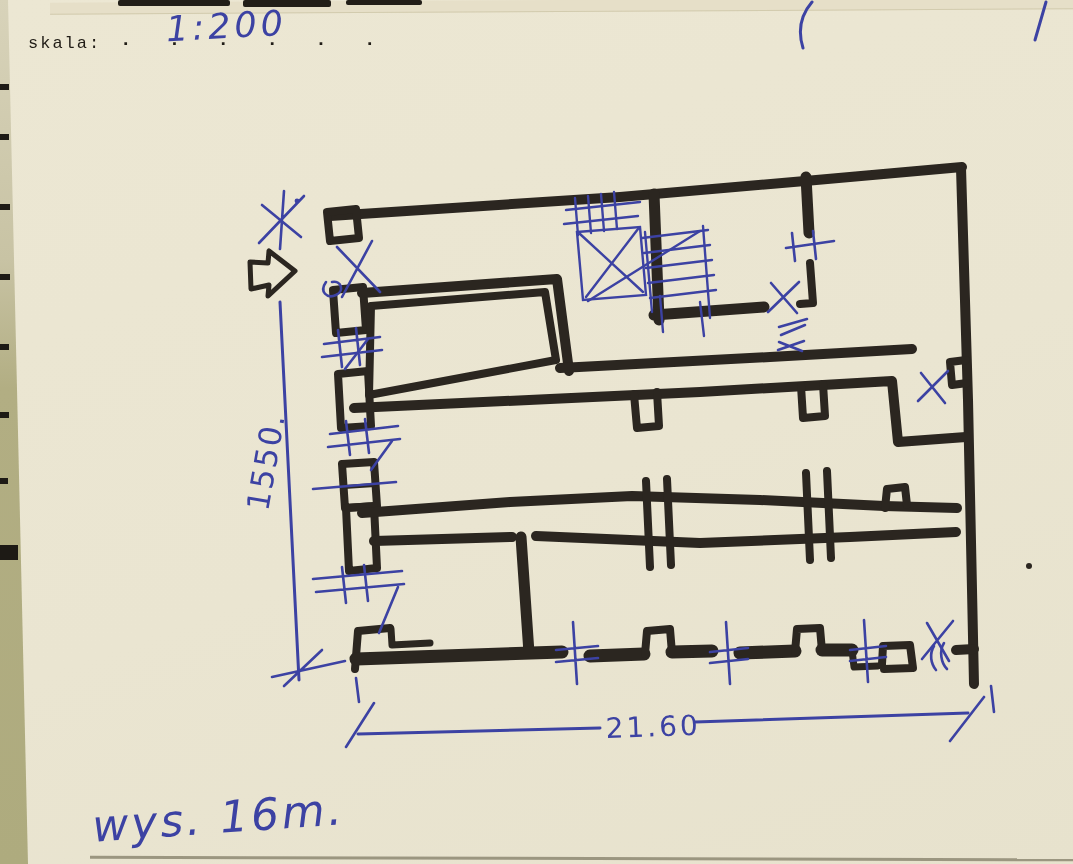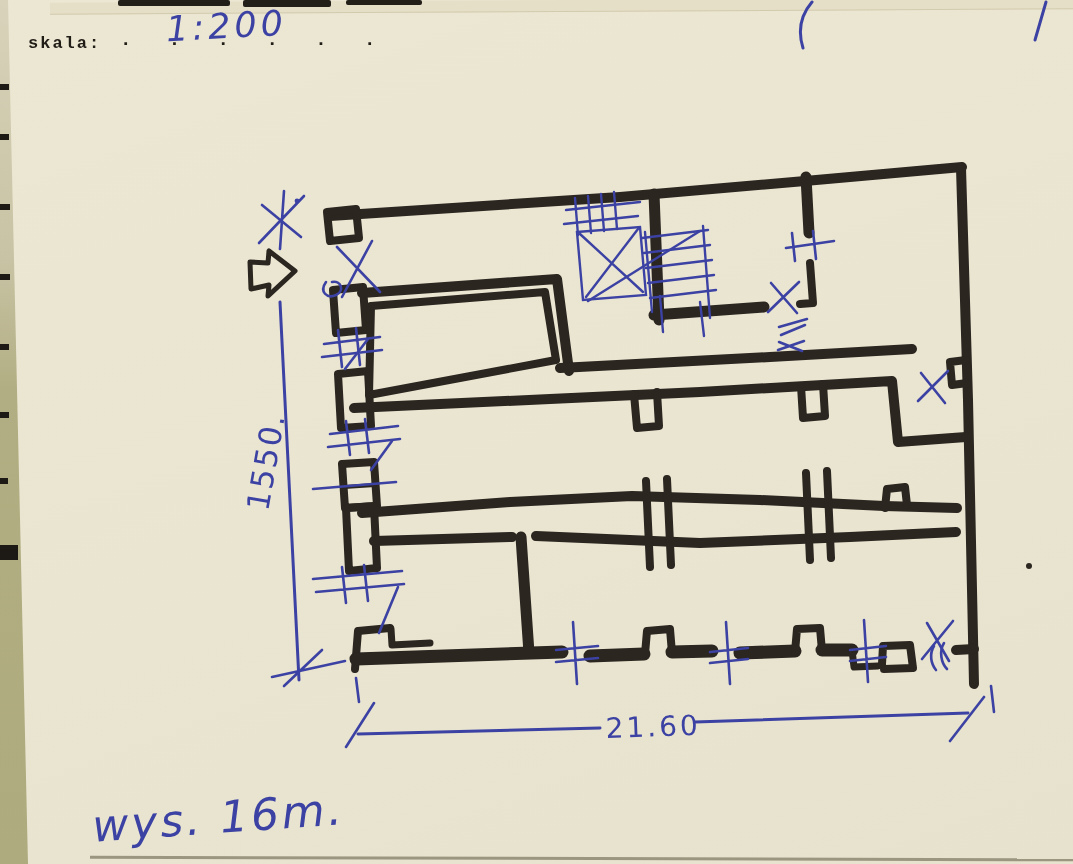--- a/index.html
+++ b/index.html
@@ -13,21 +13,21 @@
   .paper{position:absolute;left:0;top:0;width:1073px;height:864px;
          background:linear-gradient(160deg,#ece7d3 0%,#eae5d1 55%,#e7e2cd 100%);
          clip-path:polygon(8px 0,1073px 0,1073px 864px,28px 864px);}
   .paper-top-band{position:absolute;left:50px;top:0;width:1023px;height:11px;
                   background:#e6dfc8;border-bottom:1px solid #d2cbae;transform:rotate(-0.3deg);}
   .frag{position:absolute;background:#221e18;border-radius:2px;}
   .bottom-edge{position:absolute;left:90px;top:857px;width:983px;height:3px;background:#9b9680;
                transform:rotate(0.15deg);}
   
   .scale-row{position:absolute;left:28px;top:28px;width:420px;height:40px;}
-  .typed{font-family:"Liberation Mono",monospace;font-weight:bold;color:#201c16;
+  .typed{font-family:"Liberation Mono",monospace;font-weight:normal;color:#201c16;
          font-size:17px;letter-spacing:2px;position:absolute;left:0;top:6px;}
   .dots{font-family:"Liberation Mono",monospace;font-weight:bold;color:#201c16;
         font-size:19px;letter-spacing:13px;position:absolute;left:92px;top:1px;}
   .pen{color:#3c42a3;}
   .scale-hand{position:absolute;left:138px;top:-22px;font-size:35px;letter-spacing:4px;
               font-family:"DejaVu Sans",sans-serif;font-style:italic;transform:rotate(-3deg);}
   .height-note{position:absolute;left:92px;top:792px;font-size:44px;letter-spacing:3px;
                font-family:"DejaVu Sans",sans-serif;font-style:italic;transform:rotate(-4deg);}
   svg{position:absolute;left:0;top:0;}
   svg text{font-family:"DejaVu Sans",sans-serif;}

